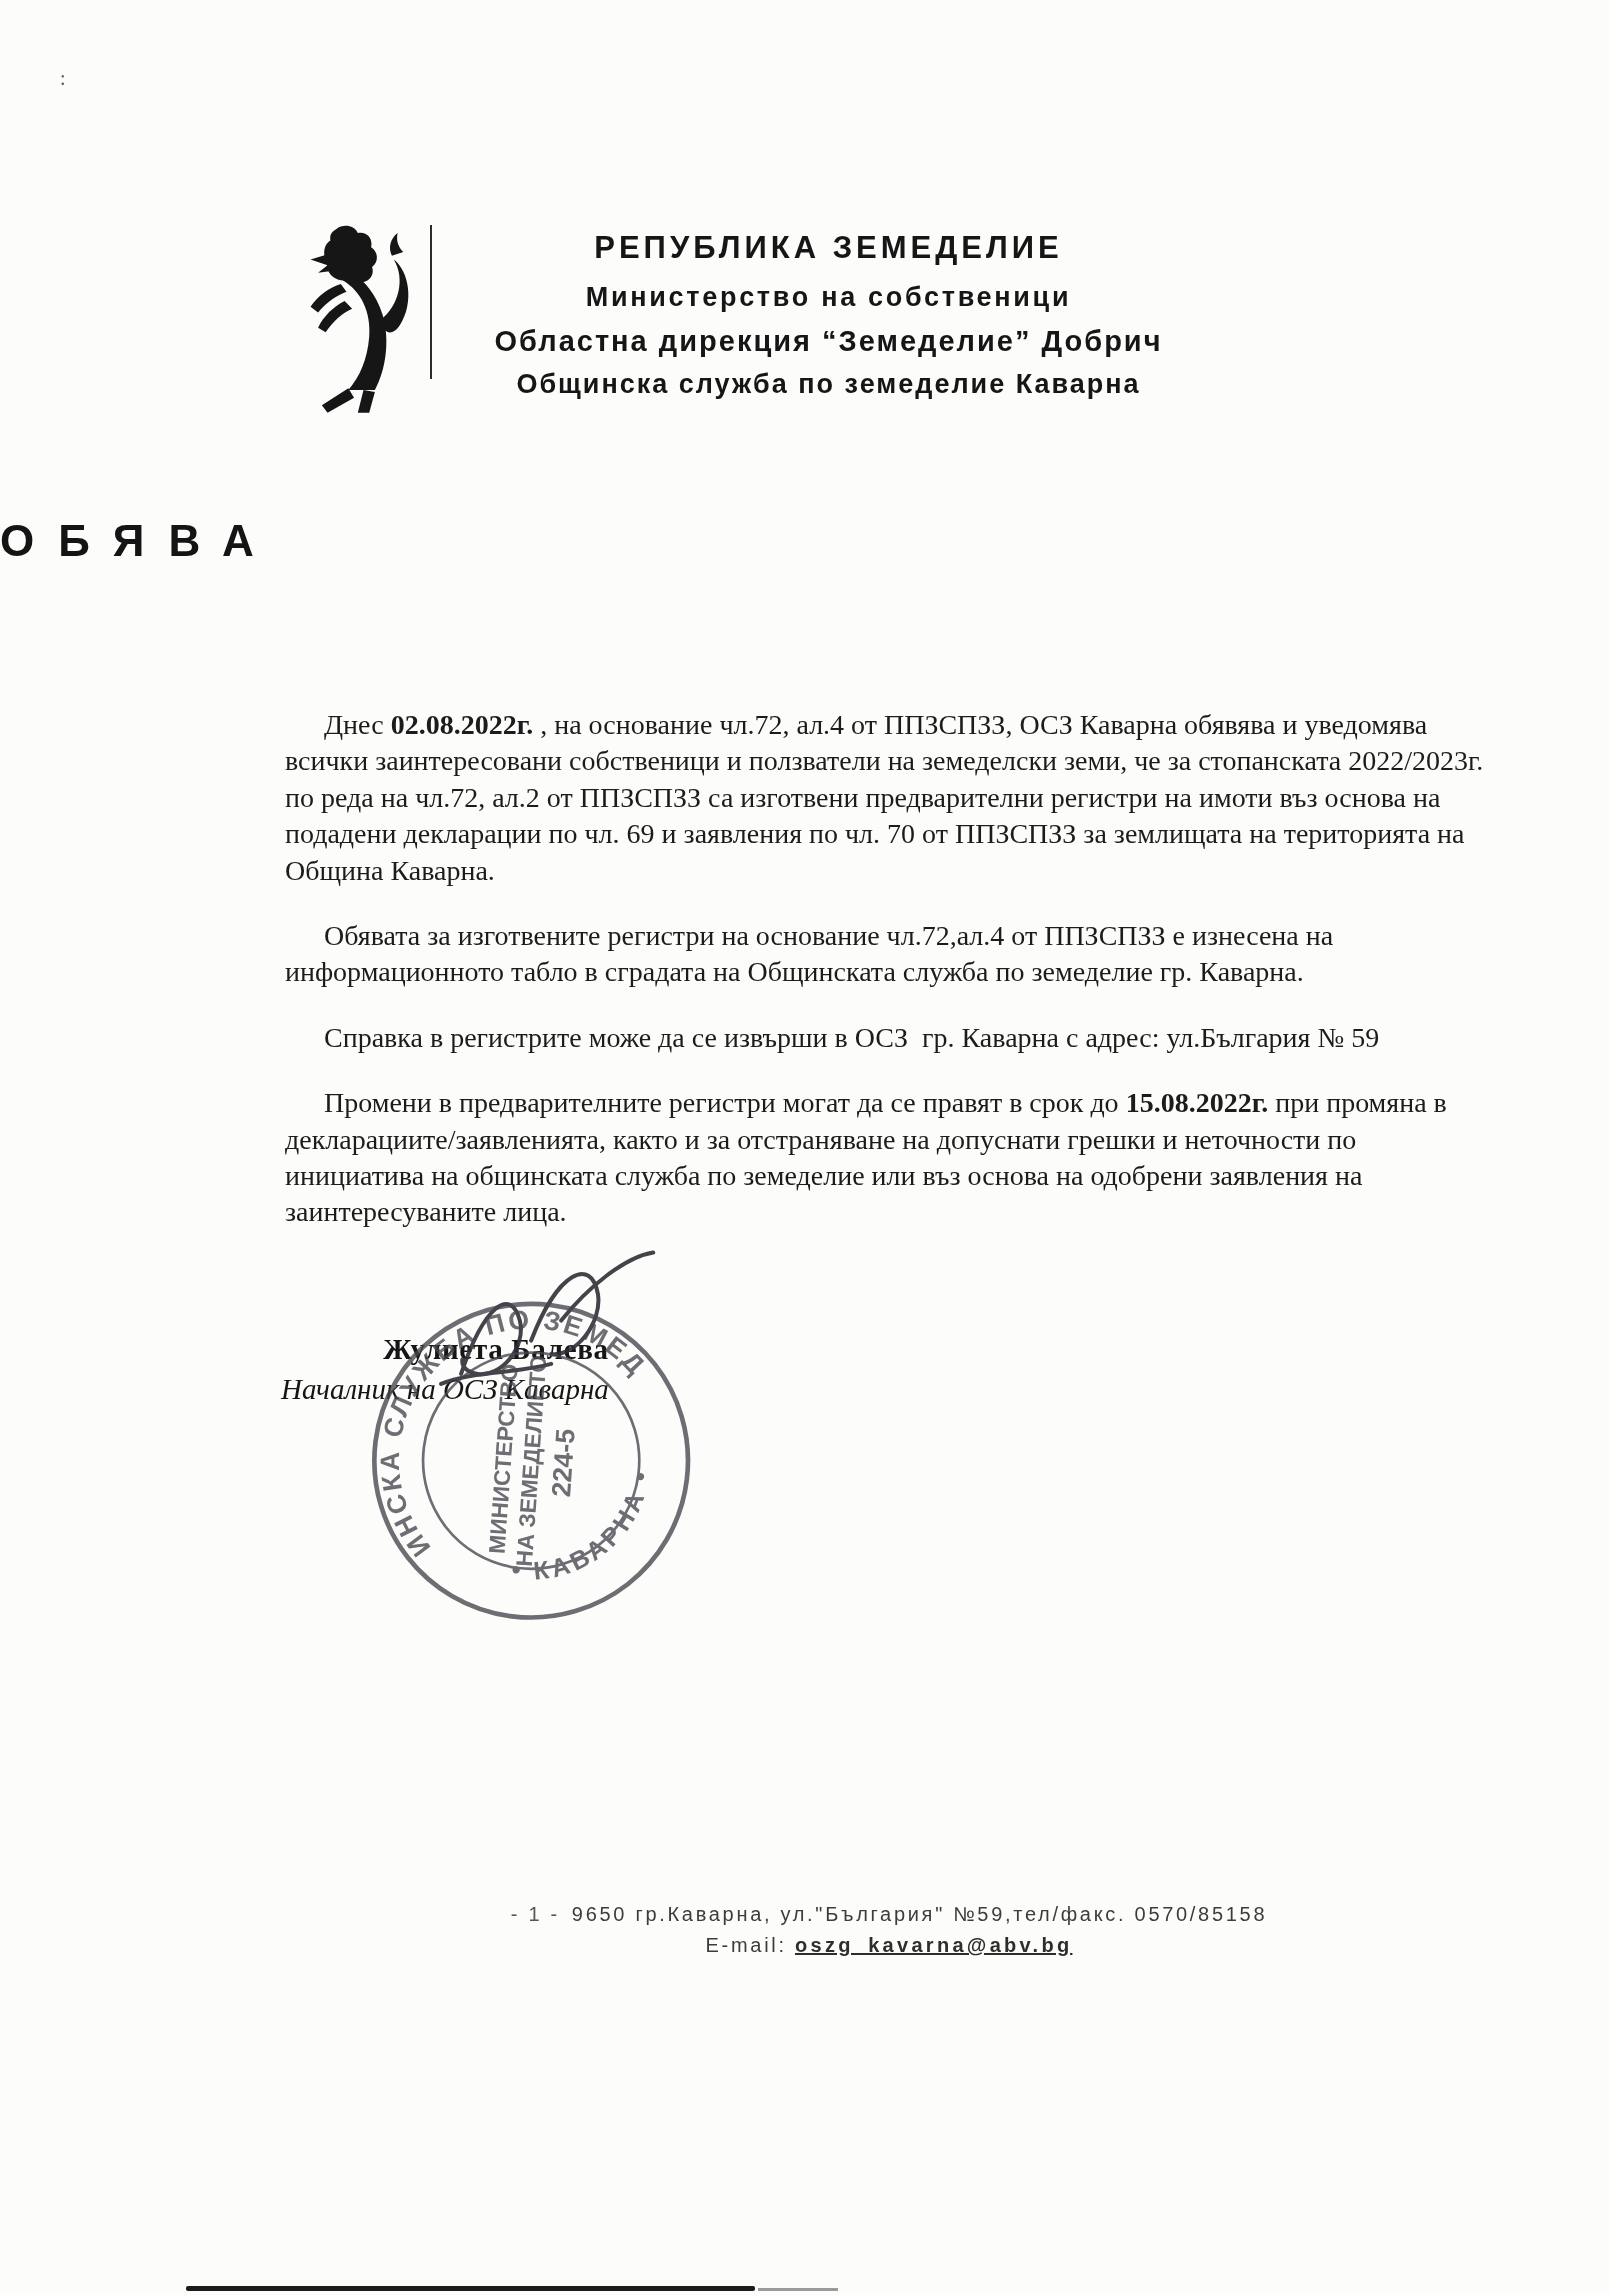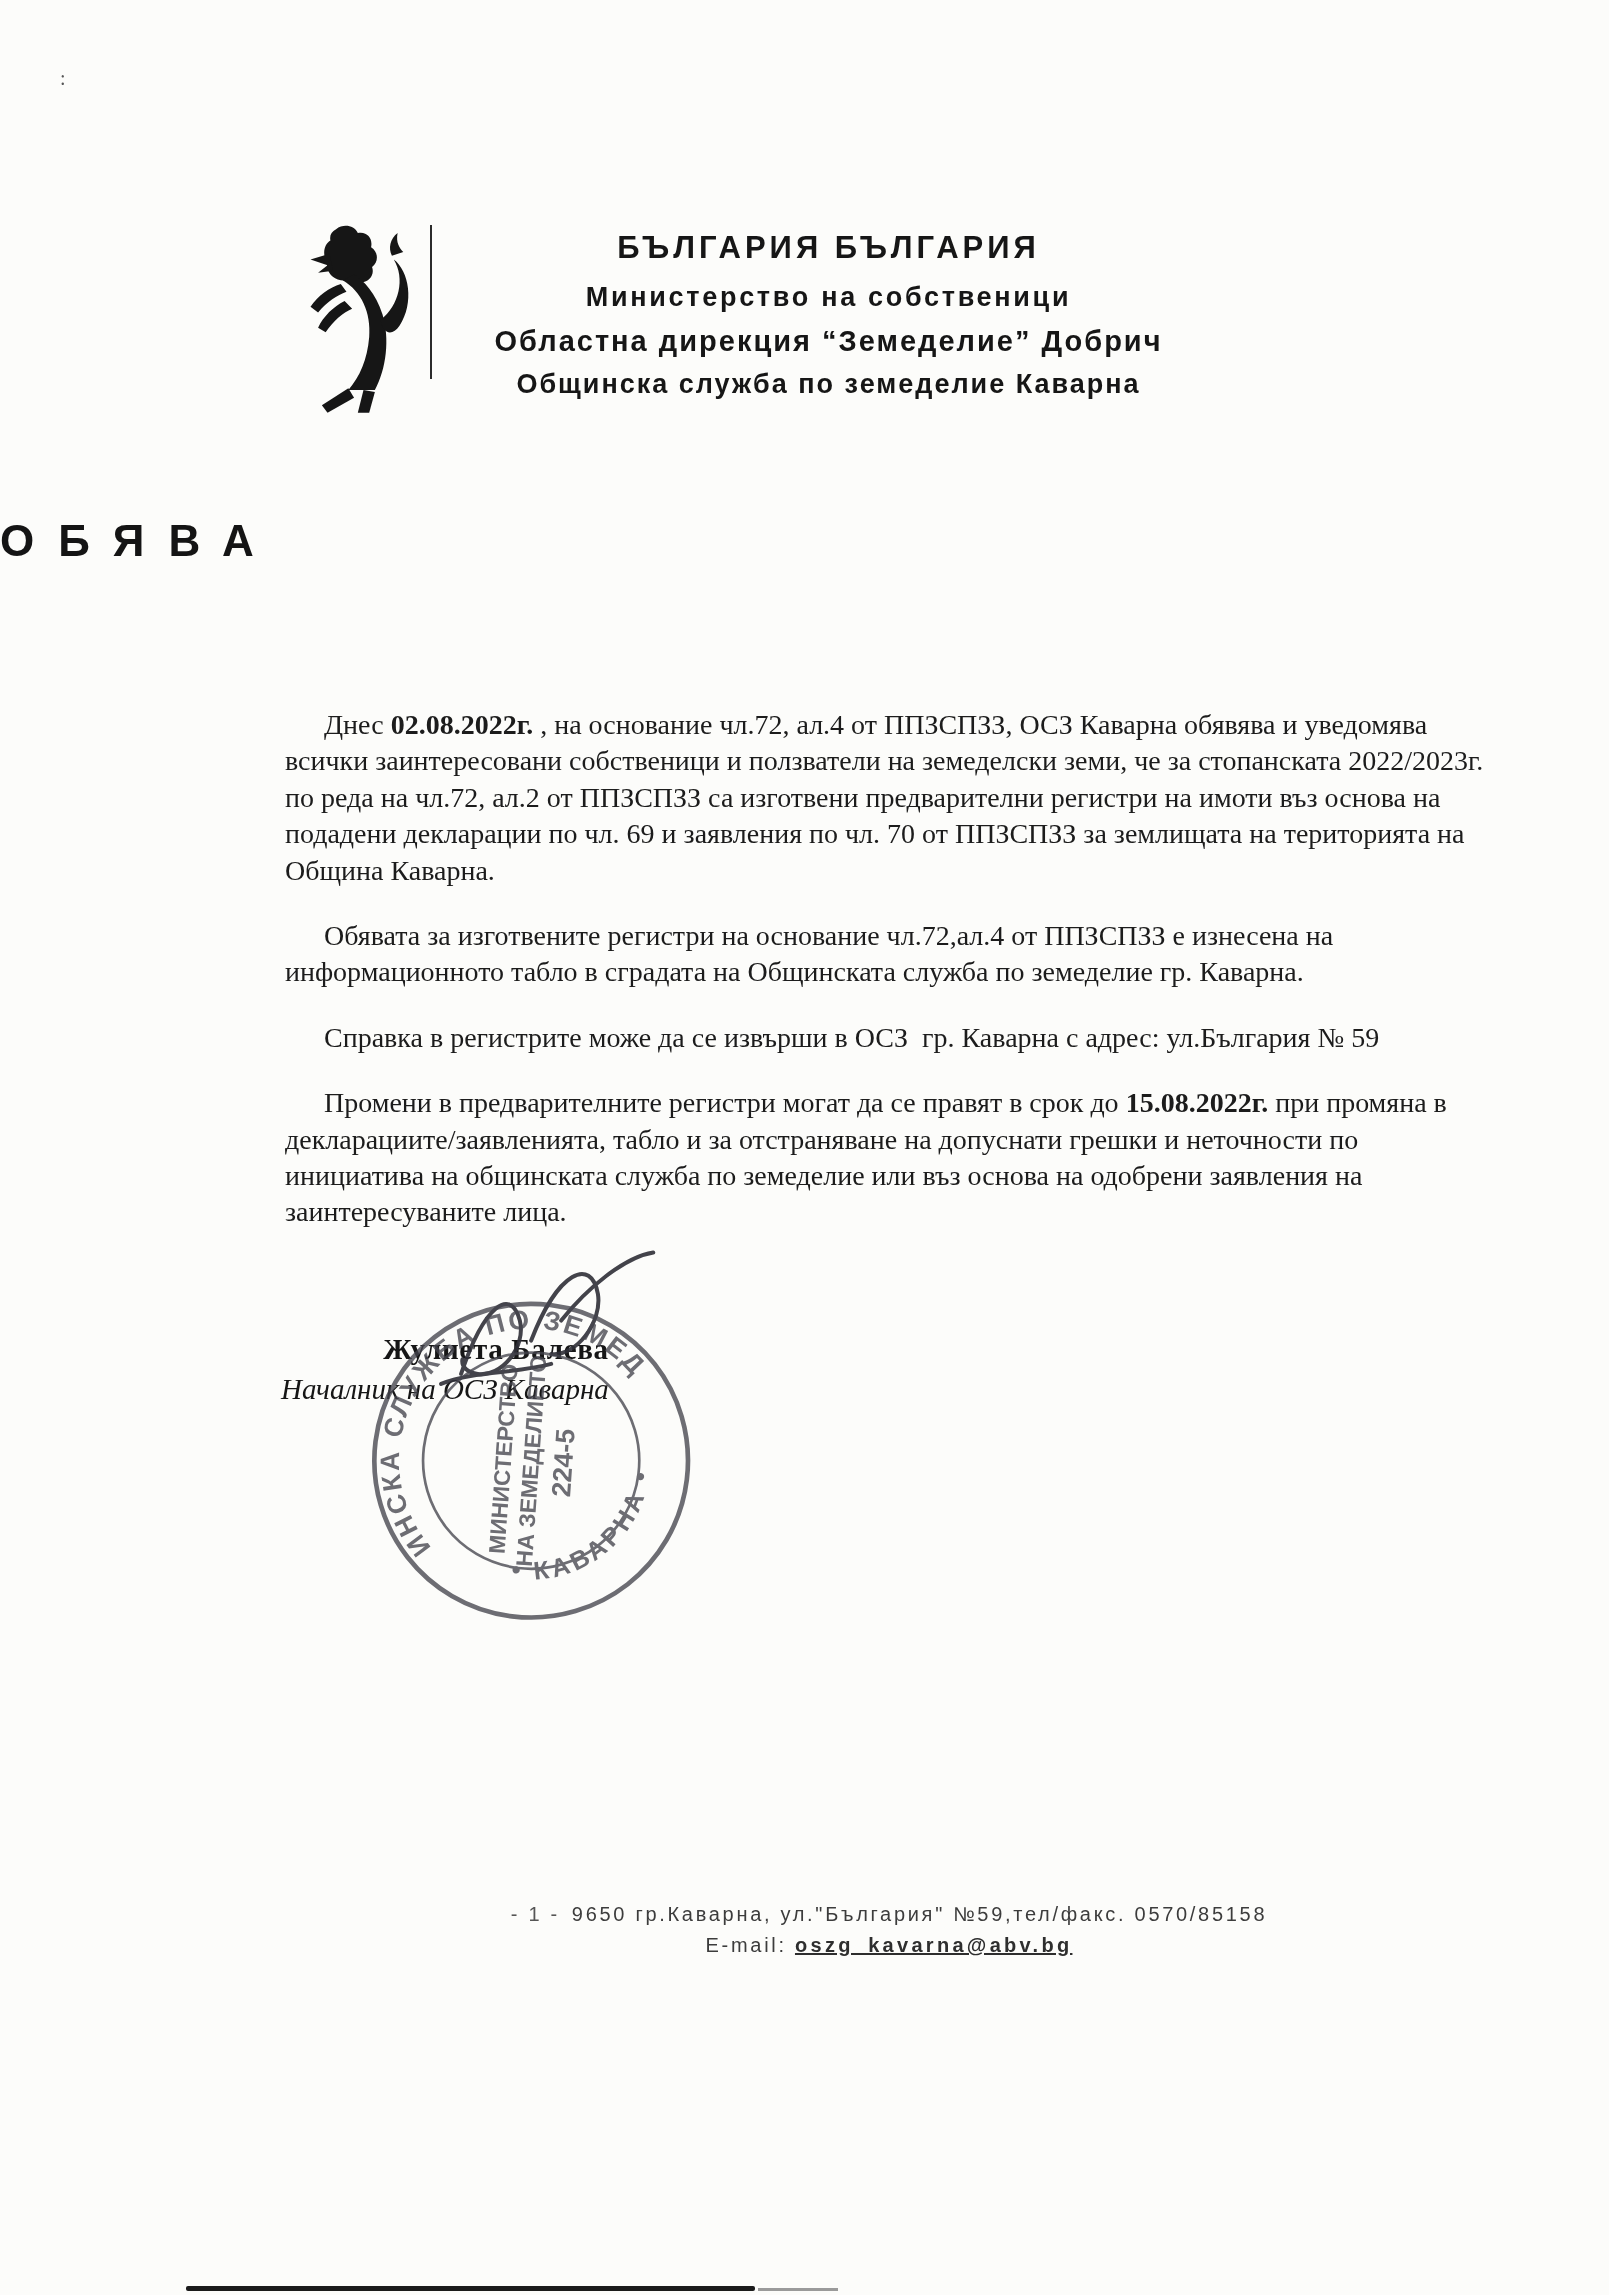--- a/index.html
+++ b/index.html
@@ -93,34 +93,34 @@
           <path d="M64,84 C52,90 42,100 36,112 L44,117 C52,105 62,96 72,92 Z"></path>
           <path d="M68,176 L40,194 L46,202 L74,186 Z"></path>
           <path d="M84,178 L78,202 L90,202 L96,180 Z"></path>
           <path d="M102,104 C122,88 128,60 116,40 C132,52 138,86 122,110 C114,122 104,118 102,104 Z"></path>
           <path d="M114,36 C110,28 112,18 120,12 C118,22 122,28 126,32 Z"></path>
         </g>
       </svg>
     </div>
     <div class="lh-divider"></div>
     <div class="lh-text">
-      <div class="lh-line1">БЪЛГАРИЯ БЪЛГАРИЯ</div>
+      <div class="lh-line1">РЕПУБЛИКА ЗЕМЕДЕЛИЕ</div>
       <div class="lh-line2">Министерство на собственици</div>
       <div class="lh-line3">Областна дирекция “Земеделие” Добрич</div>
       <div class="lh-line4">Общинска служба по земеделие Каварна</div>
     </div>
   </header>
 
   <h1 class="doc-title">ОБЯВА</h1>
 
   <main class="doc-body">
     <p><span>Днес </span><b>02.08.2022г.</b><span> , на основание чл.72, ал.4 от ППЗСПЗЗ, ОСЗ Каварна обявява и уведомява всички заинтересовани собственици и ползватели на земеделски земи, че за стопанската 2022/2023г. по реда на чл.72, ал.2 от ППЗСПЗЗ са изготвени предварителни регистри на имоти въз основа на подадени декларации по чл. 69 и заявления по чл. 70 от ППЗСПЗЗ за землищата на територията на Община Каварна.</span></p>
     <p>Обявата за изготвените регистри на основание чл.72,ал.4 от ППЗСПЗЗ е изнесена на информационното табло в сградата на Общинската служба по земеделие гр. Каварна.</p>
     <p>Справка в регистрите може да се извърши в ОСЗ  гр. Каварна с адрес: ул.България № 59</p>
-    <p><span>Промени в предварителните регистри могат да се правят в срок до </span><b>15.08.2022г.</b><span> при промяна в декларациите/заявленията, табло и за отстраняване на допуснати грешки и неточности по инициатива на общинската служба по земеделие или въз основа на одобрени заявления на заинтересуваните лица.</span></p>
+    <p><span>Промени в предварителните регистри могат да се правят в срок до </span><b>15.08.2022г.</b><span> при промяна в декларациите/заявленията, както и за отстраняване на допуснати грешки и неточности по инициатива на общинската служба по земеделие или въз основа на одобрени заявления на заинтересуваните лица.</span></p>
   </main>
 
   <div class="sig-block">
     <div class="sig-name">Жулиета Балева</div>
     <div class="sig-role">Началник на ОСЗ Каварна</div>
   </div>
 
   <svg class="stamp-svg" viewBox="0 0 520 640" aria-hidden="true">
     <g fill="none" stroke="#2f2f38" stroke-width="6" stroke-linecap="round" opacity="0.9">
       <path d="M150,200 C185,95 225,70 238,120 C248,160 210,205 175,200 C160,198 150,190 152,178"></path>

